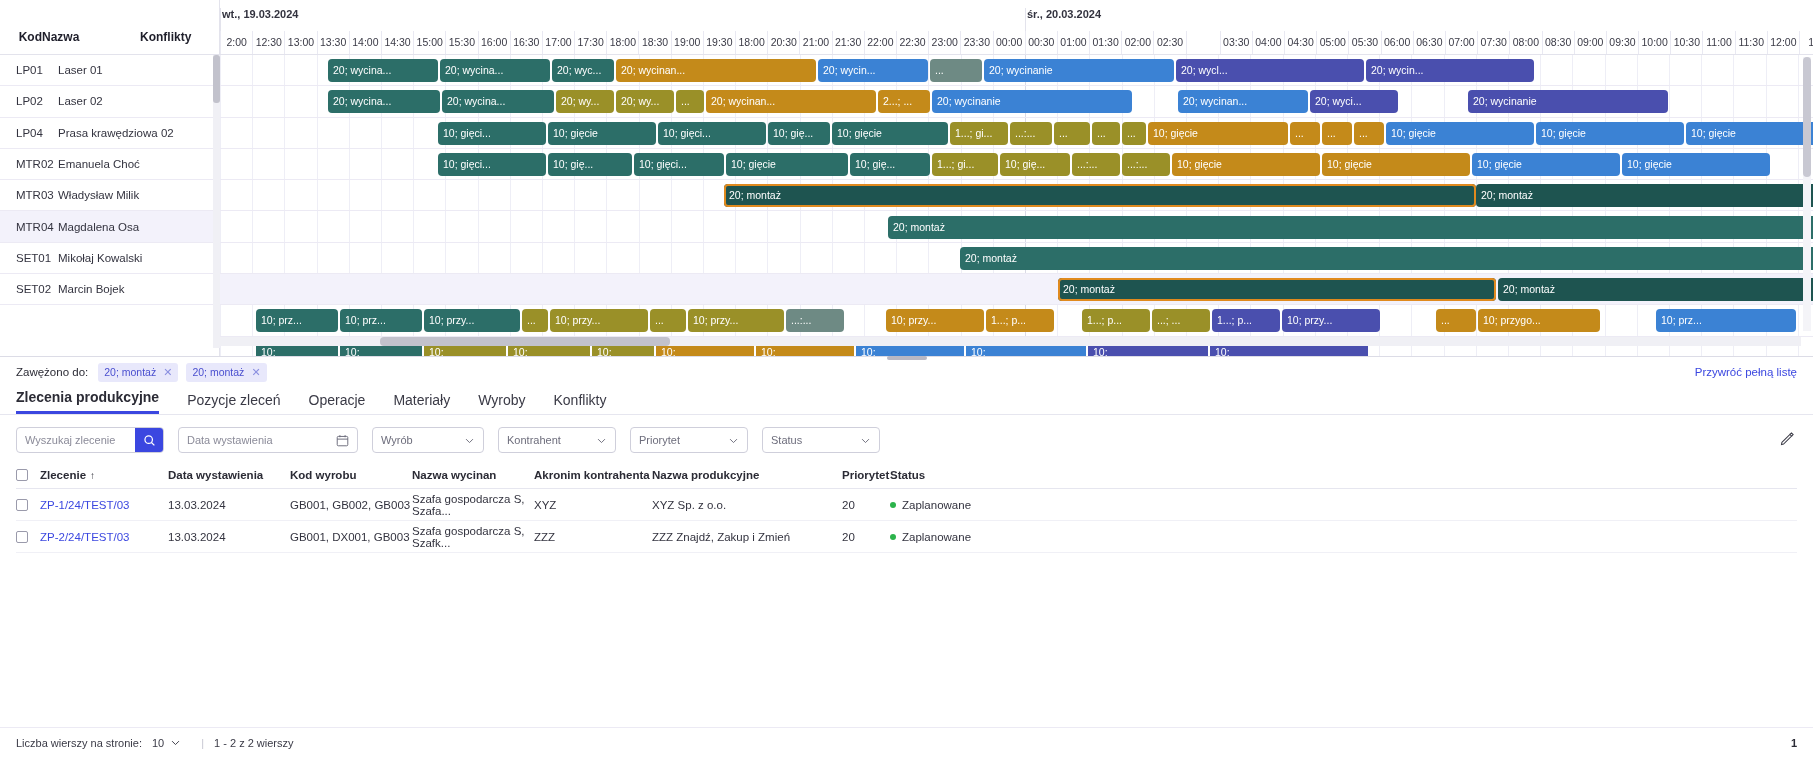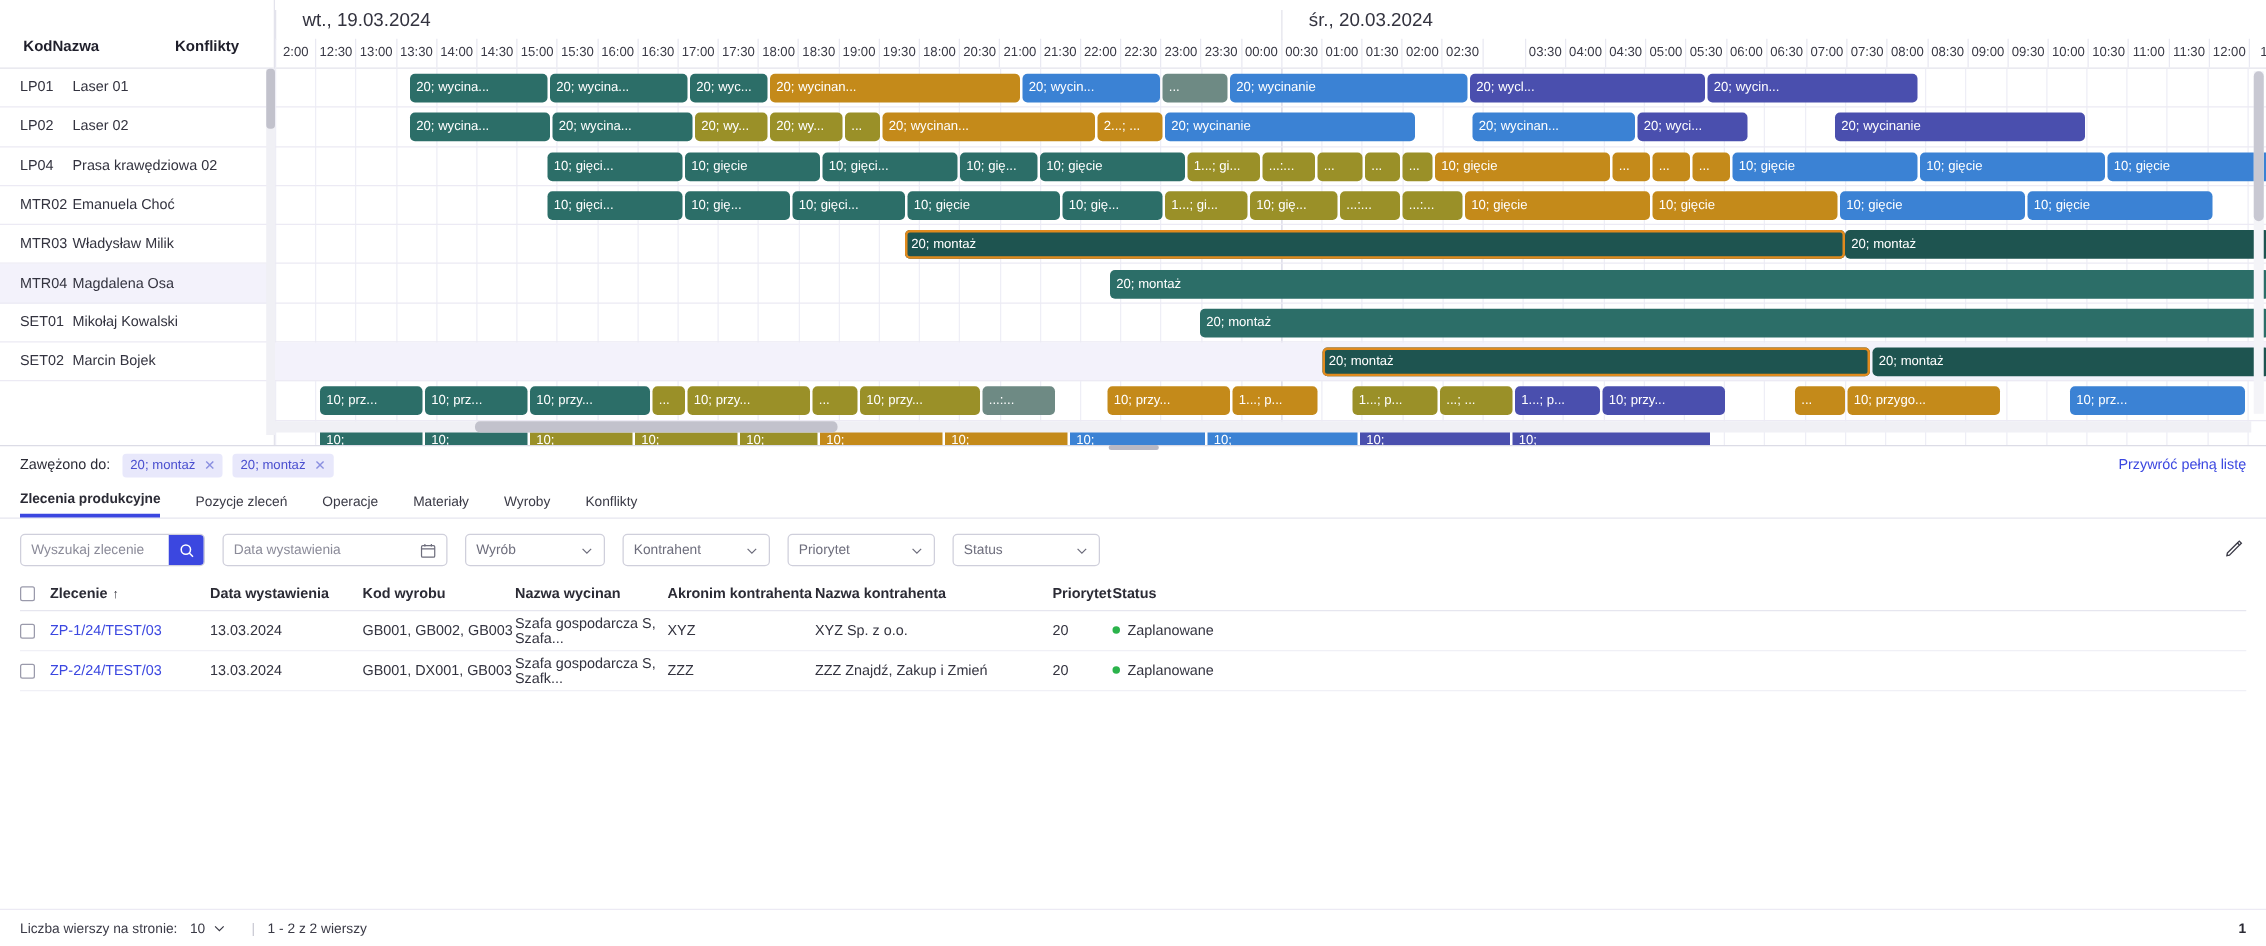--- a/index.html
+++ b/index.html
@@ -24,22 +24,22 @@
   .gl-h.c3 { flex:1; }
   .gl-body { position:relative; }
   .res-row { height:31.3px; display:flex; align-items:center; border-bottom:1px solid #eceaf4; }
   .res-row.sel { background:#f3f2fb; }
   .res-code { width:58px; padding-left:16px; font-size:11.5px; color:#33333f; }
   .res-name { flex:1; font-size:11.5px; color:#33333f; }
 
   .gantt-right { flex:1; position:relative; overflow:hidden; }
   .gr-head { height:55px; position:relative; border-bottom:1px solid #e3e3ec; }
   .day-bar { height:31px; position:relative; }
-  .day-label { position:absolute; top:8px; font-size:15px; color:#33333f; padding-left:21px;
-               border-left:1px solid #e3e3ec; height:24px; }
+  .day-label { position:absolute; top:8px; font-size:11px; color:#33333f; padding-left:1px;
+               border-left:1px solid #e3e3ec; height:24px;font-weight:bold; }
   .tick-bar { height:23px; position:relative; display:flex; }
   .tick { flex:0 0 auto; border-left:1px solid #e9e9f2; font-size:10.5px; color:#3a3a46;
           text-align:center; line-height:23px; overflow:hidden; }
   .gr-body { position:relative; height:302px; }
   .grid-col { position:absolute; top:0; bottom:0; width:1px; background:#eeeef6; }
   .grid-col.day { background:#dadae6; }
   .bar-row { position:absolute; left:0; right:0; height:31.3px; border-bottom:1px solid #eceaf4; }
   .bar-row.sel { background:#f3f2fb; }
   .bar { position:absolute; top:4px; height:23px; border-radius:4px; color:#fff;
          font-size:10.5px; line-height:23px; padding:0 5px; overflow:hidden;
@@ -67,21 +67,21 @@
   .narrow-label { font-size:11.5px; color:#2b2b35; margin-right:10px; }
   .chip { display:inline-flex; align-items:center; background:#e8e8fb; color:#4a4fcf;
           font-size:10.5px; border-radius:3px; padding:3px 6px; margin-right:8px; }
   .chip-x { margin-left:7px; color:#8a8fe0; font-size:11px; cursor:pointer; }
   .restore-link { position:absolute; right:16px; color:#3b47e0; font-size:11.5px;
                   cursor:pointer; }
 
   
   .tabs { display:flex; align-items:flex-end; height:28px; padding:0 16px;
           border-bottom:1px solid #e6e6ef; }
-  .tab { font-size:11px; color:#3a3a46; margin-right:28px; padding-bottom:6px;
+  .tab { font-size:14px; color:#3a3a46; margin-right:28px; padding-bottom:6px;
          cursor:pointer;text-align:center; }
   .tab.active { color:#2b2b35; font-weight:bold; border-bottom:3px solid #3b47e0; }
 
   
   .filters { display:flex; align-items:center; padding:12px 16px 8px 16px; position:relative; }
   .f-ctl { height:26px; border:1px solid #cfcfdb; border-radius:4px; display:flex;
            align-items:center; margin-right:14px; background:#fff; font-size:11px; }
   .f-search { width:148px; padding:0; overflow:hidden; }
   .f-search span.ph { flex:1; padding-left:8px; color:#8b8b99; }
   .f-search .sbtn { width:28px; height:24px; background:#3b47e0; display:flex;
@@ -485,21 +485,21 @@
           <div class="cb">
               <span class="cbox"></span>
             </div>
           <div class="c-zlec">
             <span>Zlecenie</span><span class="sortarrow">↑</span>
           </div>
           <div class="c-data">Data wystawienia</div>
           <div class="c-kod">Kod wyrobu</div>
           <div class="c-nazw">Nazwa wycinan</div>
           <div class="c-akr">Akronim kontrahenta</div>
-          <div class="c-nkon">Nazwa kontrahenta</div>
+          <div class="c-nkon">Nazwa produkcyjne</div>
           <div class="c-pri">Priorytet</div>
           <div class="c-sts">Status</div>
         </div>
       </div>
       <div class="tbody" id="tbody">
           <div class="tr">
             <div class="cb">
               <span class="cbox"></span>
             </div>
             <div class="c-zlec"><span class="link">ZP-1/24/TEST/03</span></div>

